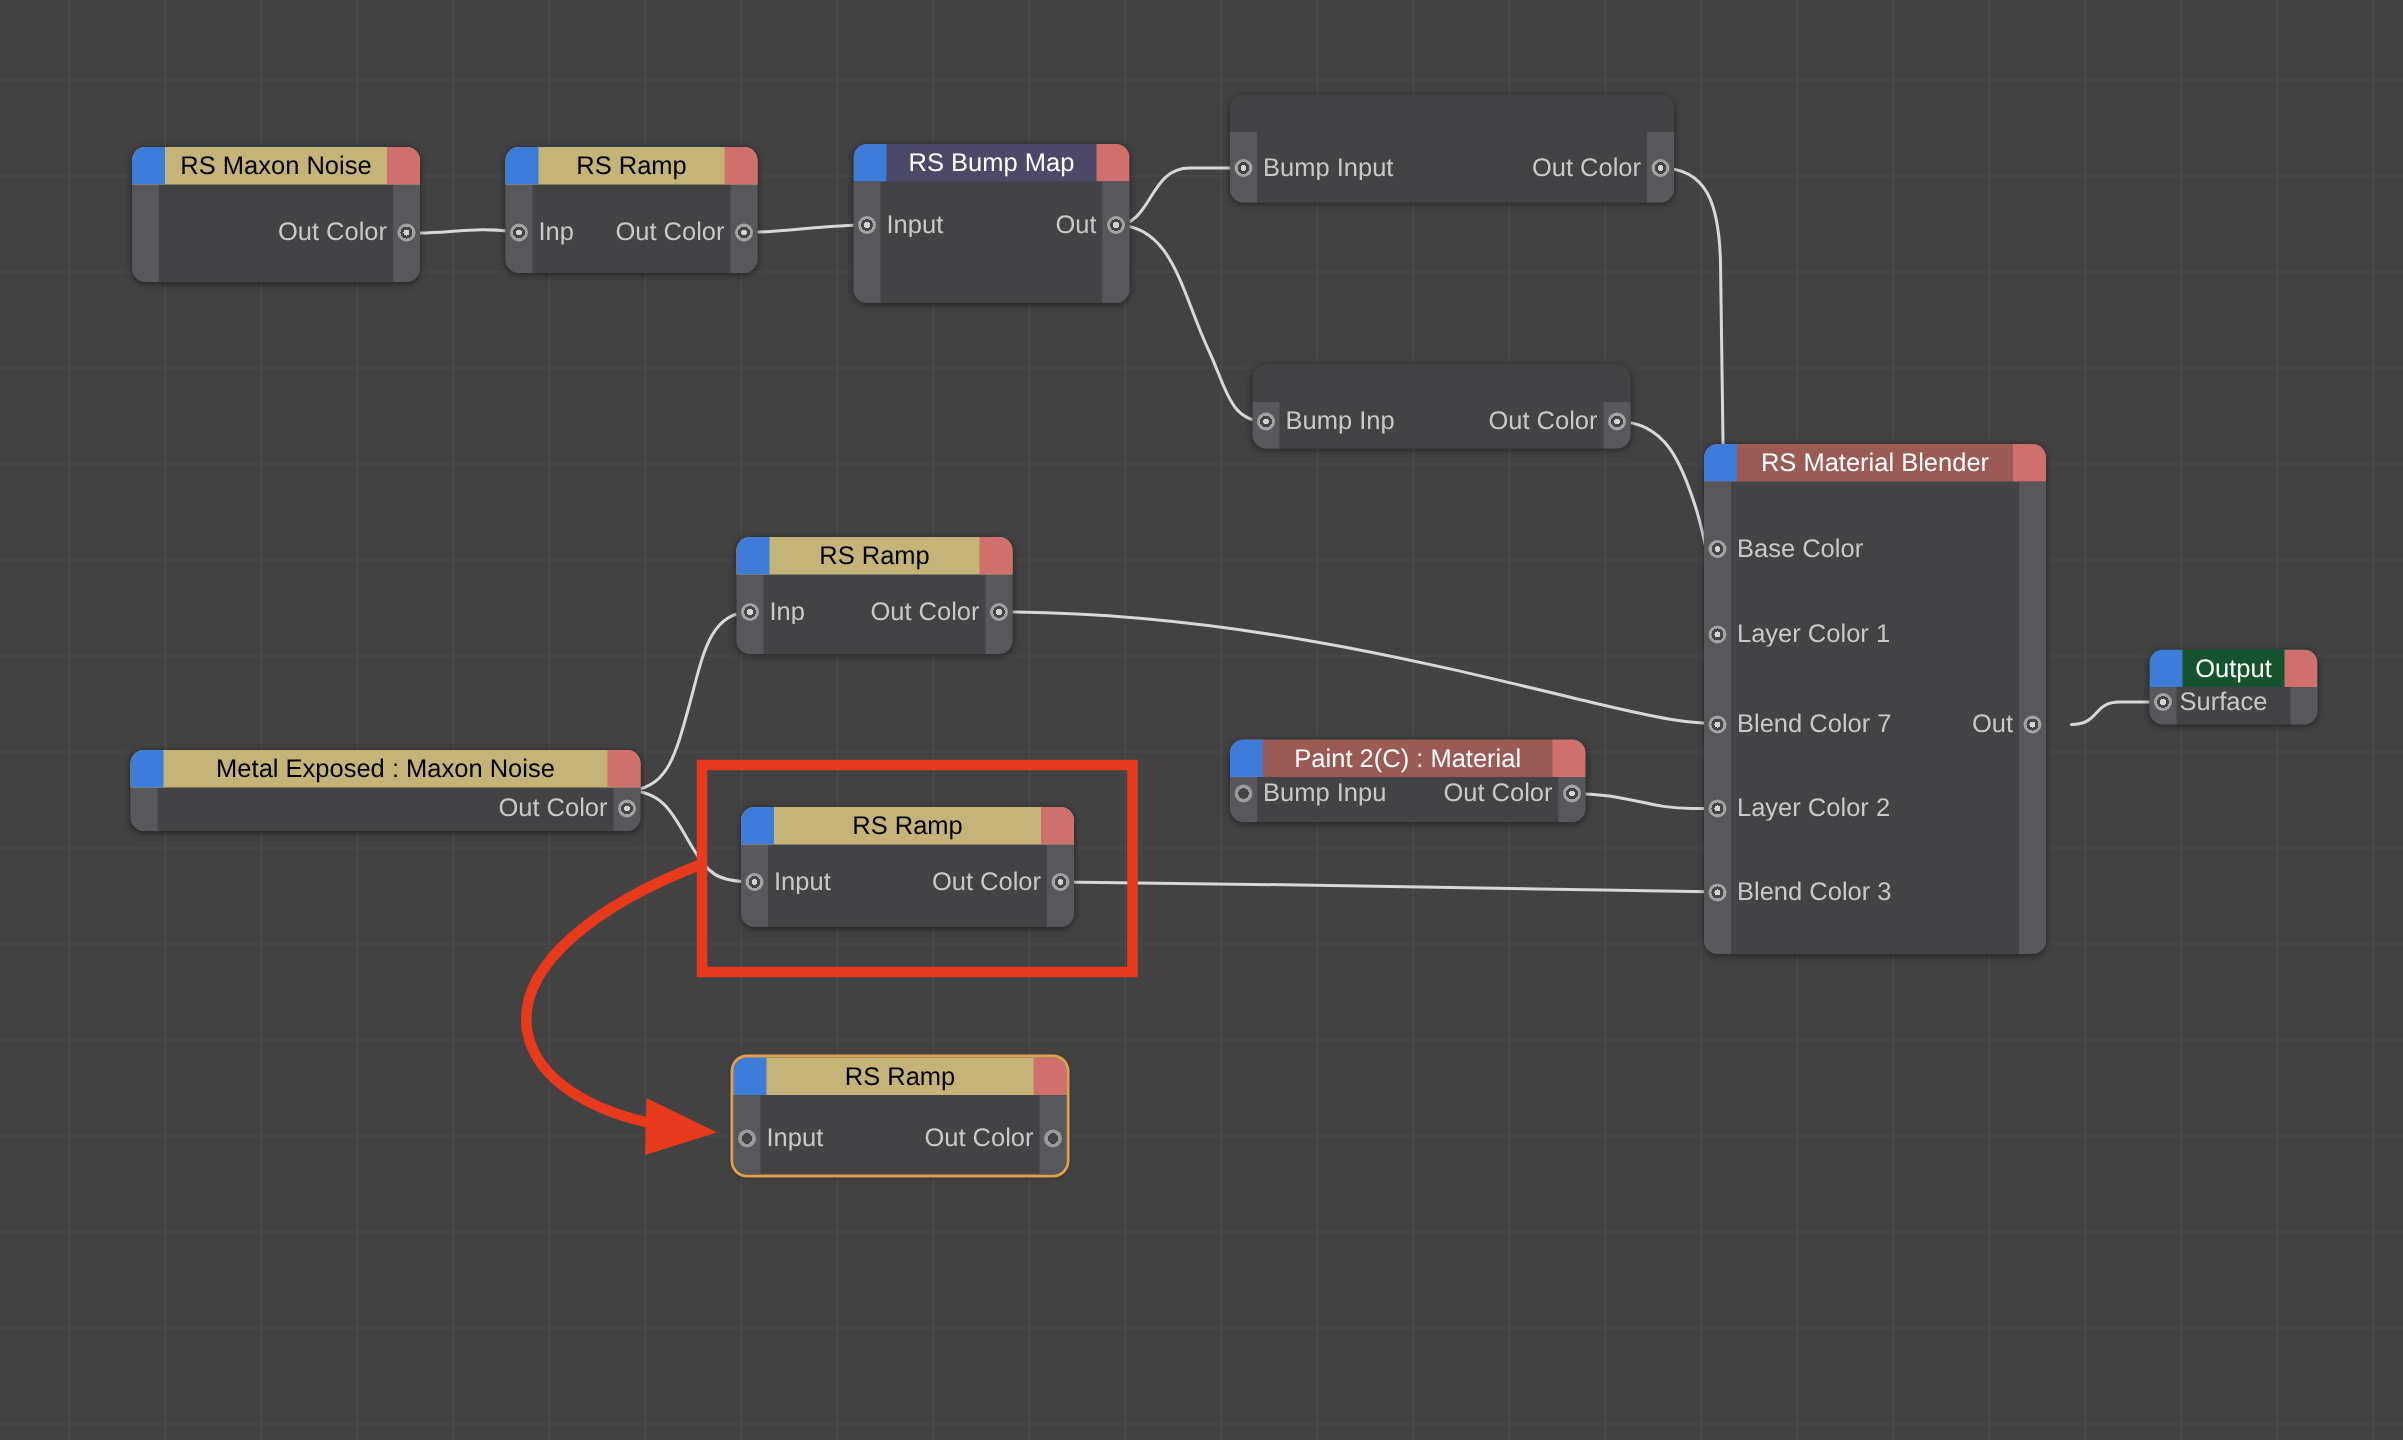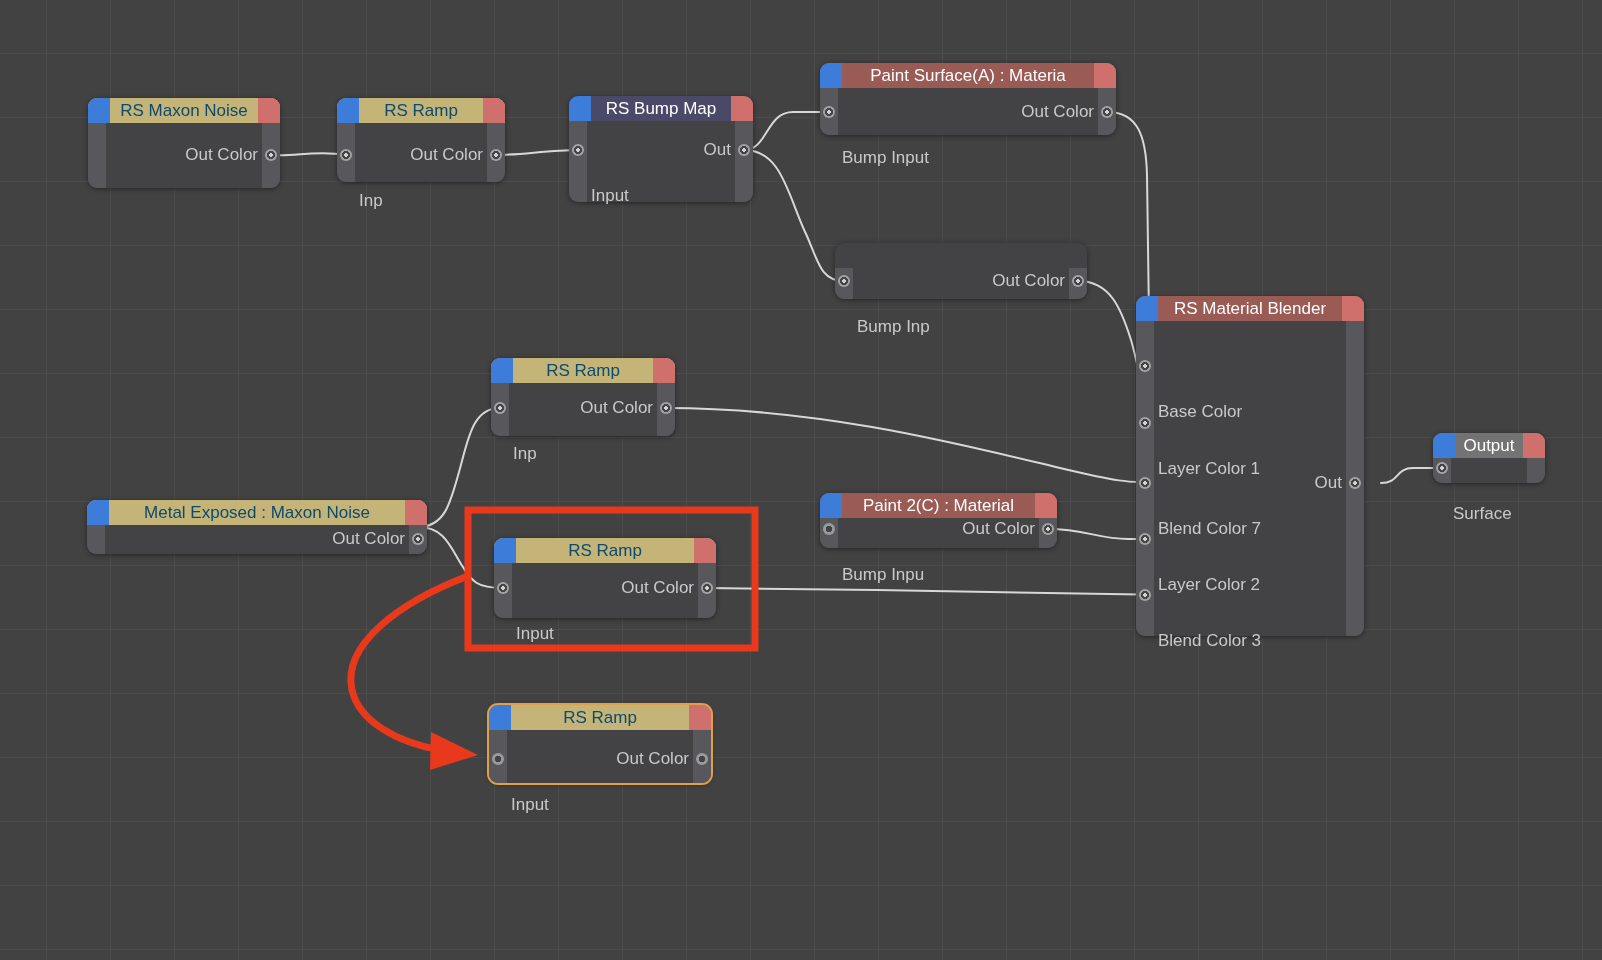--- a/index.html
+++ b/index.html
@@ -12,26 +12,26 @@
   .node{position:absolute;z-index:10;background:#434346;border-radius:9px;box-shadow:0 1px 5px rgba(0,0,0,.45);}
   .node.selected{box-shadow:0 0 0 2px #dfa04b,0 1px 5px rgba(0,0,0,.45);}
   .rail{position:absolute;top:25px;bottom:0;width:18px;background:#57575c;}
   .rail-l{left:0;border-radius:0 0 0 9px;}
   .rail-r{right:0;border-radius:0 0 9px 0;}
   .title{position:absolute;top:0;left:0;right:0;height:25px;display:flex;border-radius:9px 9px 0 0;overflow:hidden;}
   .tab{width:22px;flex:0 0 22px;}
   .tab-l{background:#3d7cd8;}
   .tab-r{background:#d0706d;}
   .ttext{flex:1;text-align:center;font-size:17px;line-height:25px;white-space:nowrap;overflow:hidden;}
-  .t-tan .title{background:#c4b478;} .t-tan .ttext{color:#0c4a6e;}
+  .t-tan .title{background:#c4b478;} .t-tan .ttext{color:#000000;}
   .t-maroon .title{background:#9a5b55;} .t-maroon .ttext{color:#fff;}
   .t-slate .title{background:#4b4968;} .t-slate .ttext{color:#fff;}
-  .t-blue .title{background:#737373;} .t-blue .ttext{color:#fff;}
+  .t-blue .title{background:#14532d;} .t-blue .ttext{color:#fff;}
   .prow{position:absolute;height:16px;line-height:16px;font-size:17px;color:#c9c9c9;white-space:nowrap;overflow:hidden;}
-  .pl{left:22px;margin-top:46px;} .pr{right:22px;text-align:right;}
+  .pl{left:22px;} .pr{right:22px;text-align:right;}
   .sock{position:absolute;width:12px;height:12px;border-radius:50%;z-index:2;}
   .conn{background:radial-gradient(circle,#d2d2d2 0 2px,#454548 2px 4px,#a3a3a3 4px 6px);}
   .hollow{background:radial-gradient(circle,#434346 0 3.5px,#9a9a9a 3.5px 6px);}
 </style>
 </head>
 <body>
 
 <div id="canvas">
 
   <svg class="layer wires">
@@ -87,25 +87,20 @@
     </div>
     <div class="prow pl" style="top:46px">Input</div>
     <div class="prow pr" style="top:46px">Out</div>
     <span class="sock conn" style="left:3px;top:48px"></span>
     <span class="sock conn" style="right:3px;top:48px"></span>
   </div>
 
   <div class="node t-maroon" style="left:820px;top:63px;width:296px;height:72px">
     <div class="rail rail-l"></div>
     <div class="rail rail-r"></div>
-    <div class="title">
-      <span class="tab tab-l"></span>
-      <span class="ttext">Paint Surface(A) : Materia</span>
-      <span class="tab tab-r"></span>
-    </div>
     <div class="prow pl" style="top:41px">Bump Input</div>
     <div class="prow pr" style="top:41px">Out Color</div>
     <span class="sock conn" style="left:3px;top:43px"></span>
     <span class="sock conn" style="right:3px;top:43px"></span>
   </div>
 
   <div class="node t-maroon" style="left:835px;top:243px;width:252px;height:56px">
     <div class="rail rail-l"></div>
     <div class="rail rail-r"></div>
     <div class="prow pl" style="top:30px">Bump Inp</div>

